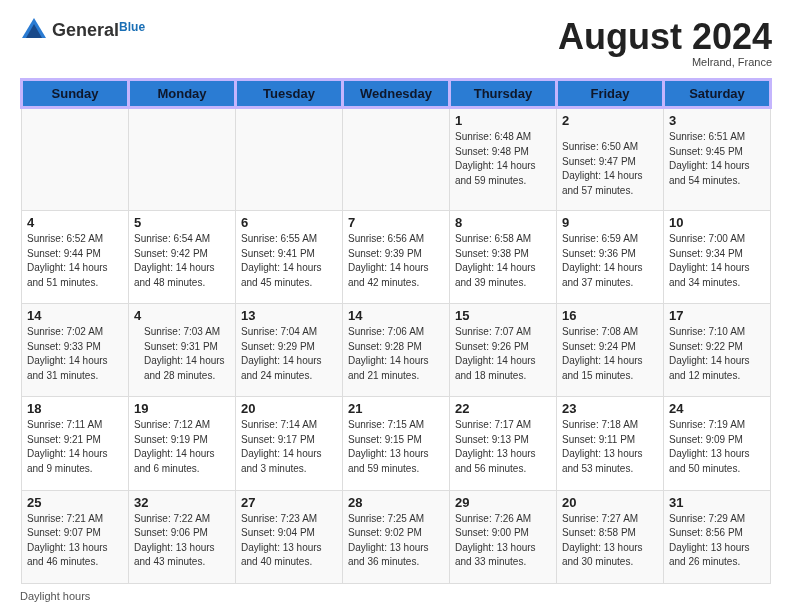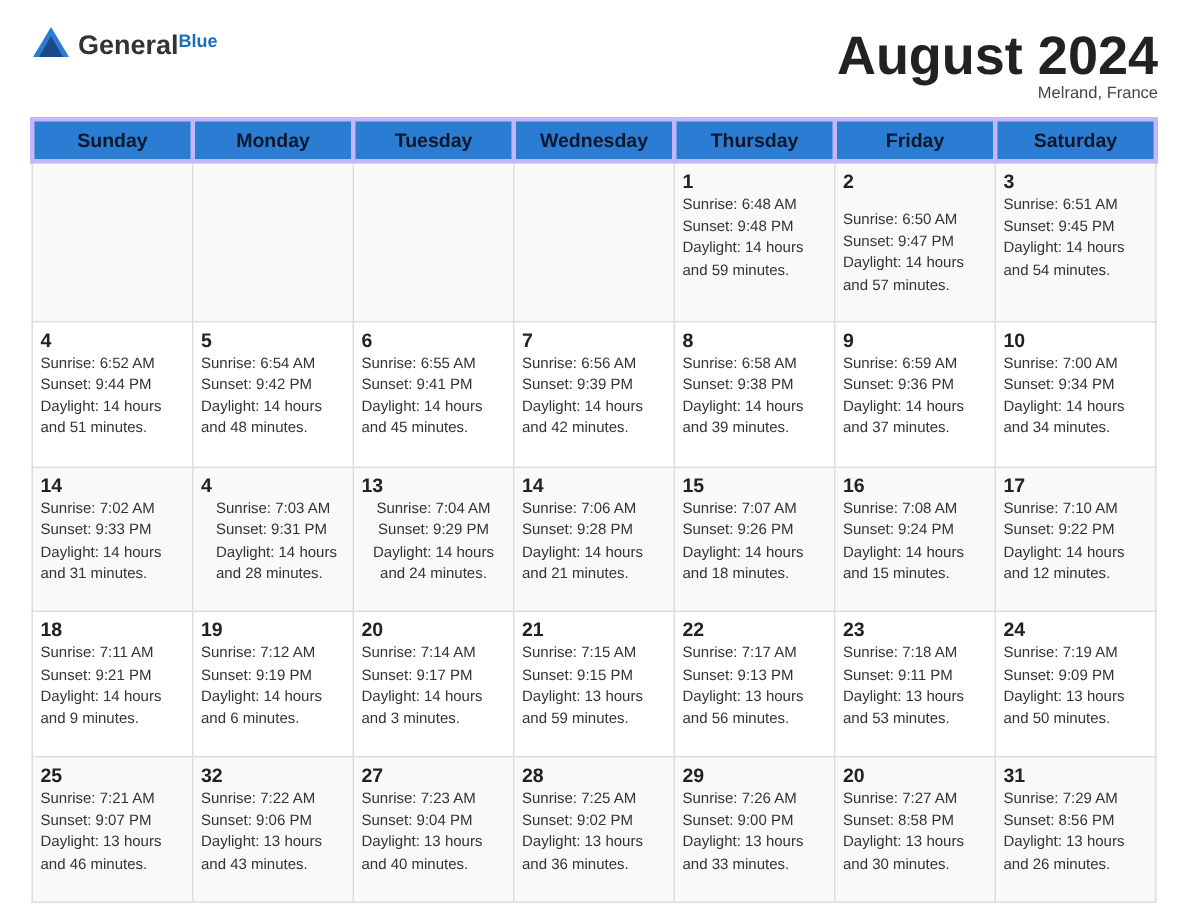--- a/index.html
+++ b/index.html
@@ -232,21 +232,21 @@
           </td>
           <td>
             <span class="day-num">4</span>
             <div class="day-info" style="white-space: pre-line; margin-left: 10px;">Sunrise: 7:03 AM
 Sunset: 9:31 PM
 Daylight: 14 hours
 and 28 minutes.</div>
           </td>
           <td>
             <span class="day-num">13</span>
-            <div class="day-info" style="white-space: pre-line; text-align: center;">Sunrise: 7:04 AM
+            <div class="day-info" style="white-space: pre-line;">Sunrise: 7:04 AM
 Sunset: 9:29 PM
 Daylight: 14 hours
 and 24 minutes.</div>
           </td>
           <td>
             <span class="day-num">14</span>
             <div class="day-info" style="white-space: pre-line;">Sunrise: 7:06 AM
 Sunset: 9:28 PM
 Daylight: 14 hours
 and 21 minutes.</div>
@@ -371,13 +371,16 @@
             <span class="day-num">31</span>
             <div class="day-info" style="white-space: pre-line;">Sunrise: 7:29 AM
 Sunset: 8:56 PM
 Daylight: 13 hours
 and 26 minutes.</div>
           </td>
         </tr>
       </tbody>
   </table>
 
+  <div class="footer">
+    <span>Daylight hours</span>
+  </div>
 </div>
 
 </body></html>

